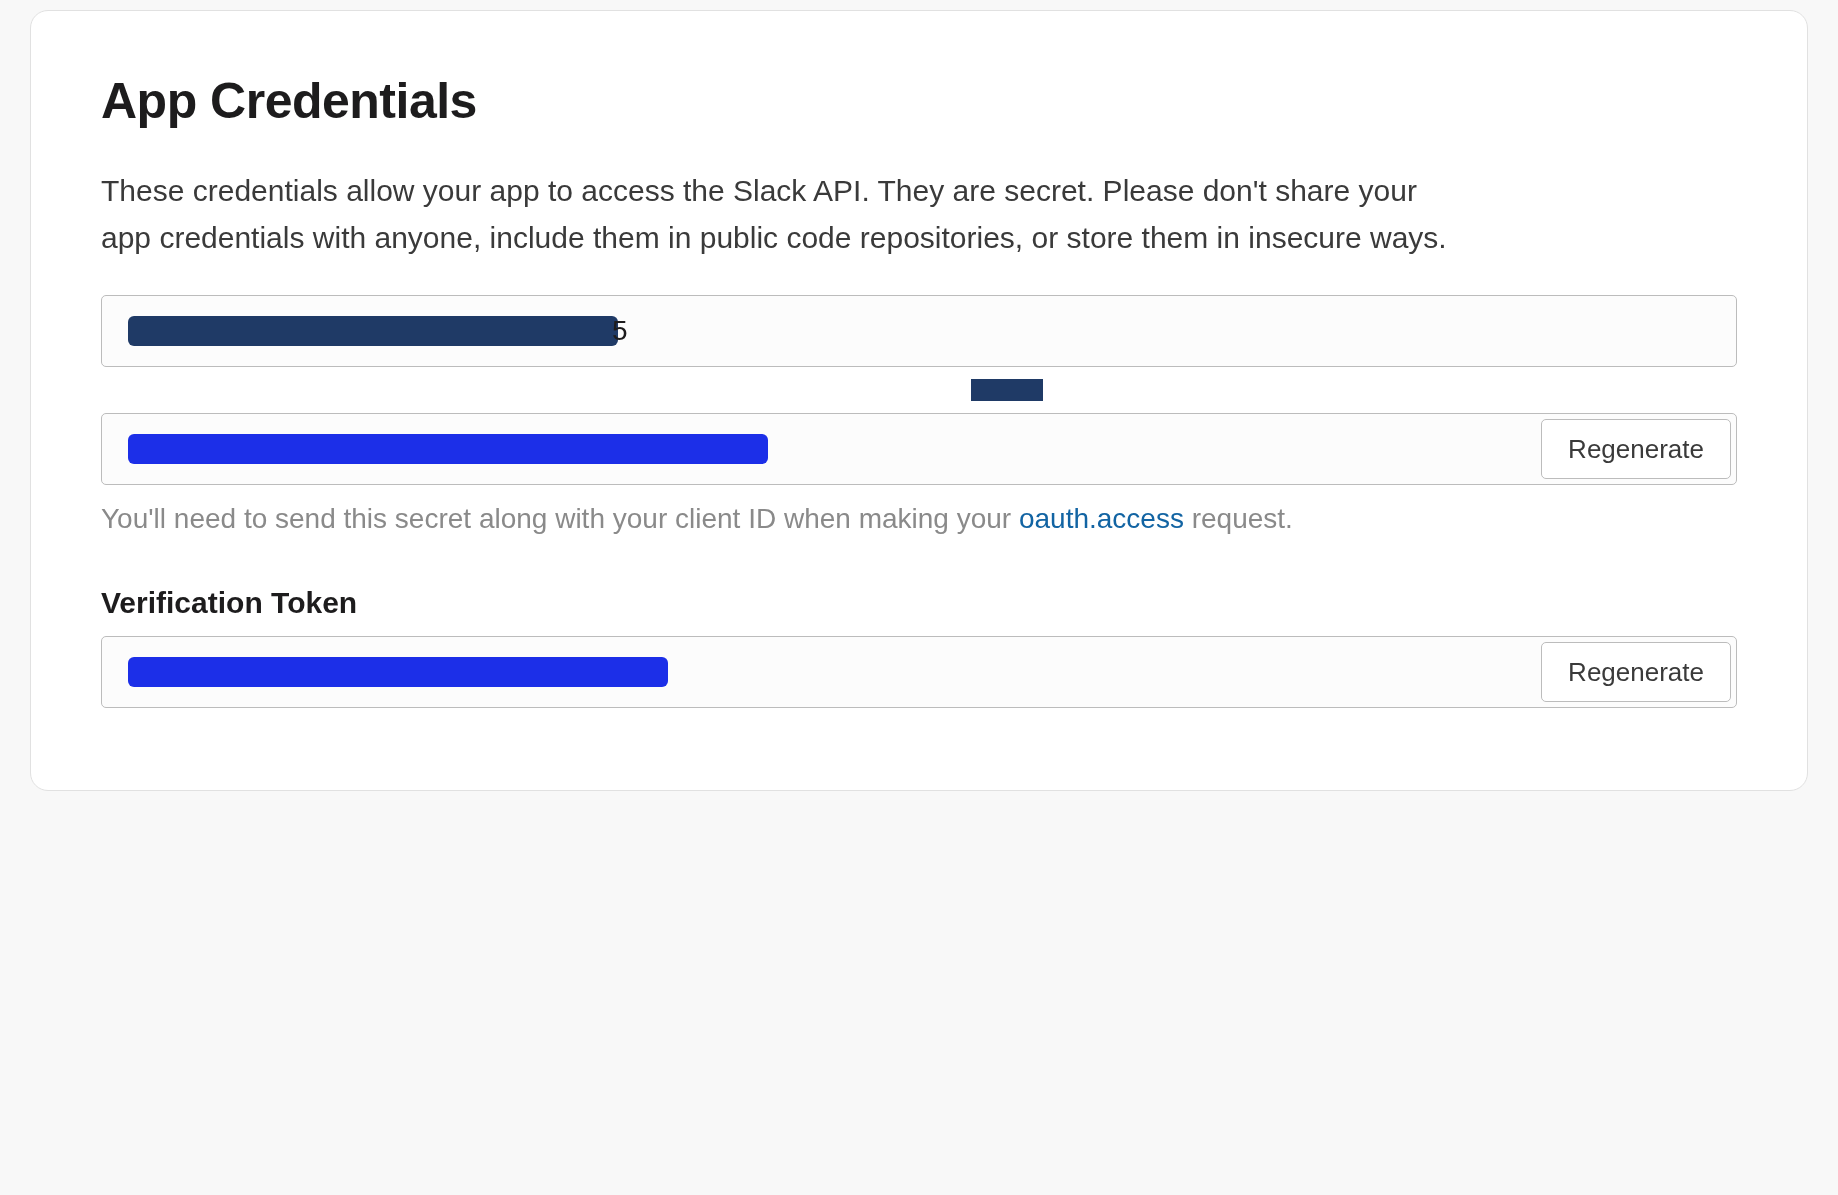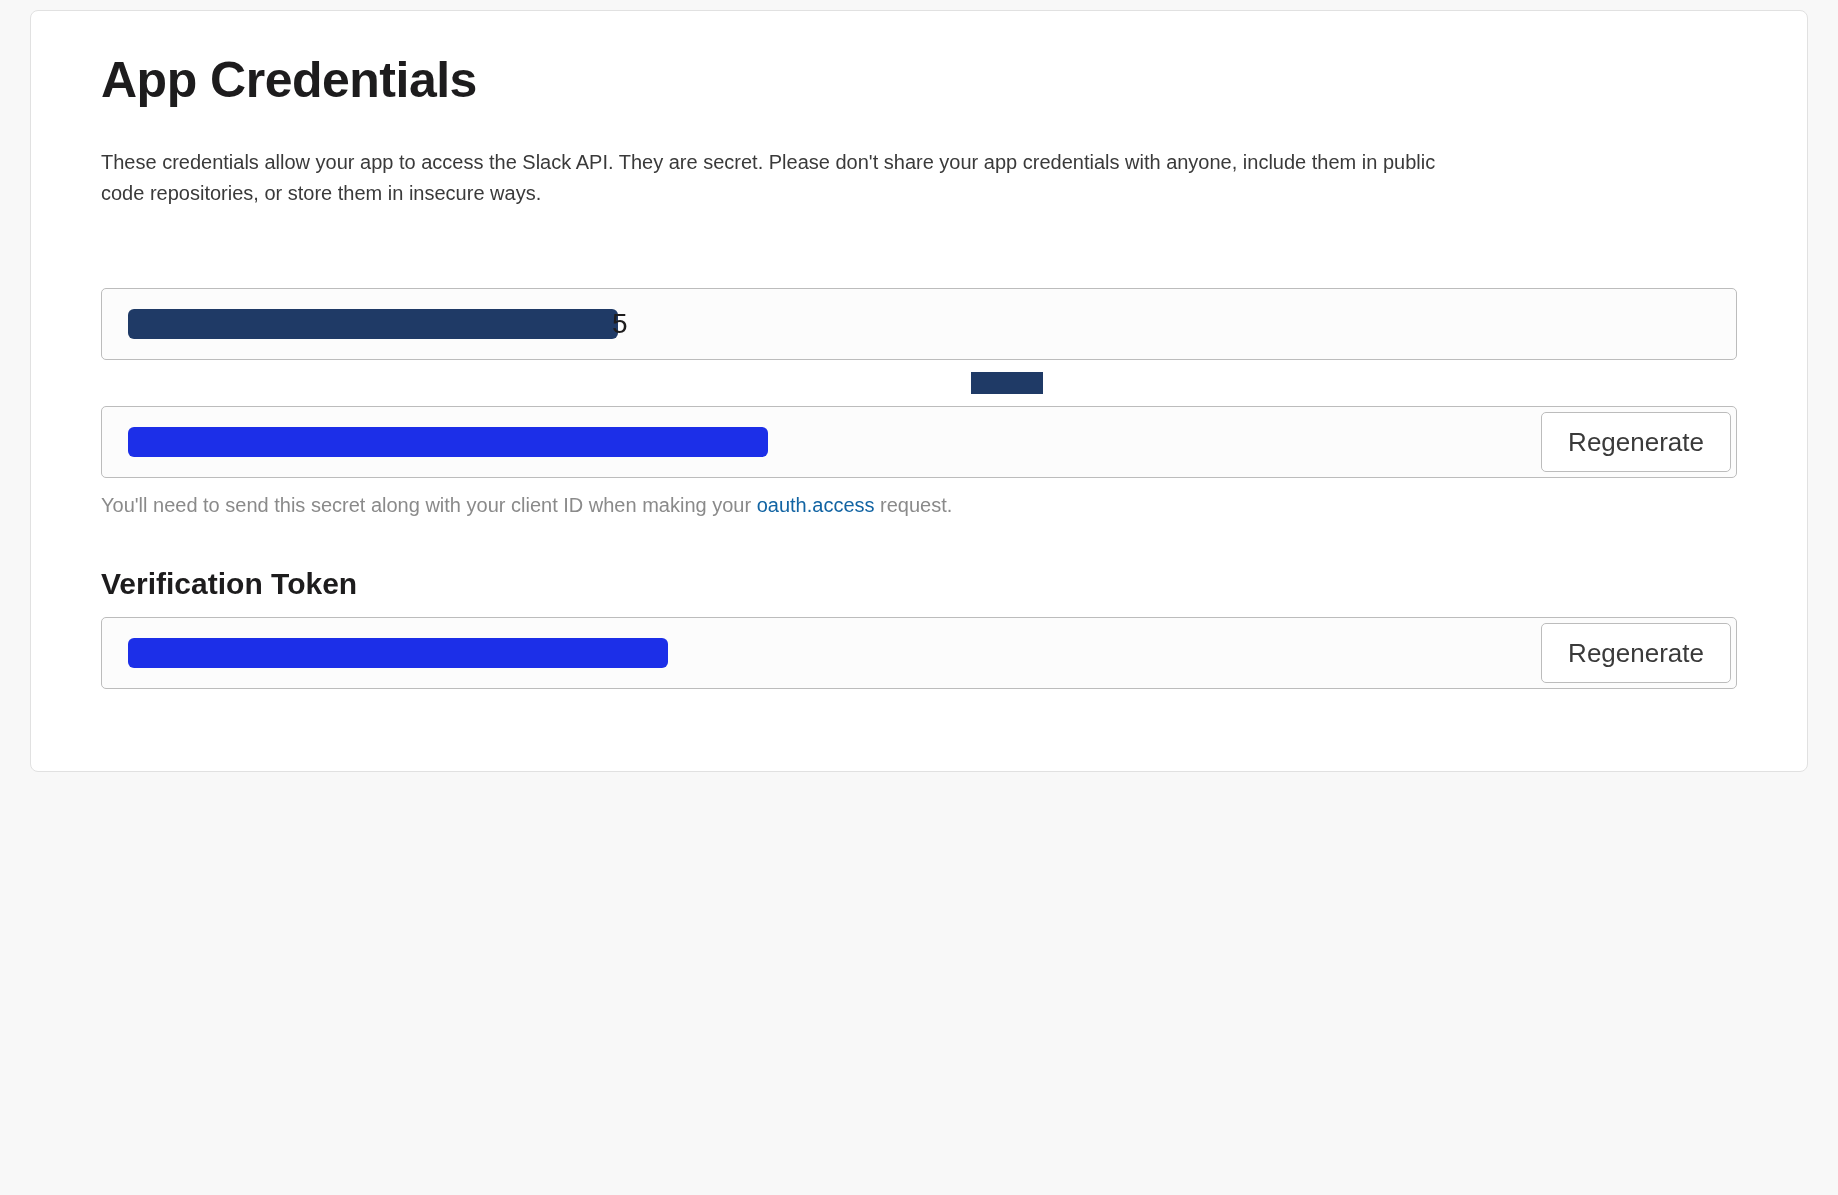--- a/index.html
+++ b/index.html
@@ -10,36 +10,36 @@
     body {
       font-family: -apple-system, BlinkMacSystemFont, "Segoe UI", Helvetica, Arial, sans-serif;
       background: #f8f8f8;
       padding: 0;
       width: 1838px;
       height: 1195px;
     }
     .card {
       background: #ffffff;
       border: 1px solid #e1e1e1;
-      border-radius: 8px;
+      border-radius: 18px;
       margin: 10px 30px 20px 30px;
-      padding: 40px 70px 70px 70px;
+      padding: 61px 70px 70px 70px;
     }
     .section-title {
       font-size: 50px;
       font-weight: 800;
       color: #1d1c1d;
       margin-bottom: 38px;
       letter-spacing: -0.5px;
     }
     .section-description {
-      font-size: 20px;
+      font-size: 30px;
       line-height: 1.55;
       color: #3a3a3a;
-      margin-bottom: 79px;
+      margin-bottom: 34px;
       max-width: 1350px;
     }
     .field-label {
       font-size: 30px;
       font-weight: 700;
       color: #1d1c1d;
       margin-bottom: 16px;
     }
     .field-box {
       display: flex;
@@ -88,21 +88,21 @@
       margin: 5px 5px 5px 0;
       padding: 0 26px;
       font-size: 26px;
       font-weight: 400;
       color: #3a3a3a;
       cursor: pointer;
       display: flex;
       align-items: center;
     }
     .field-help {
-      font-size: 20px;
+      font-size: 28px;
       color: #8a8a8a;
       line-height: 1.55;
       margin-bottom: 46px;
     }
     .field-help a {
       color: #1264a3;
       text-decoration: none;
     }
   </style>
 </head>

